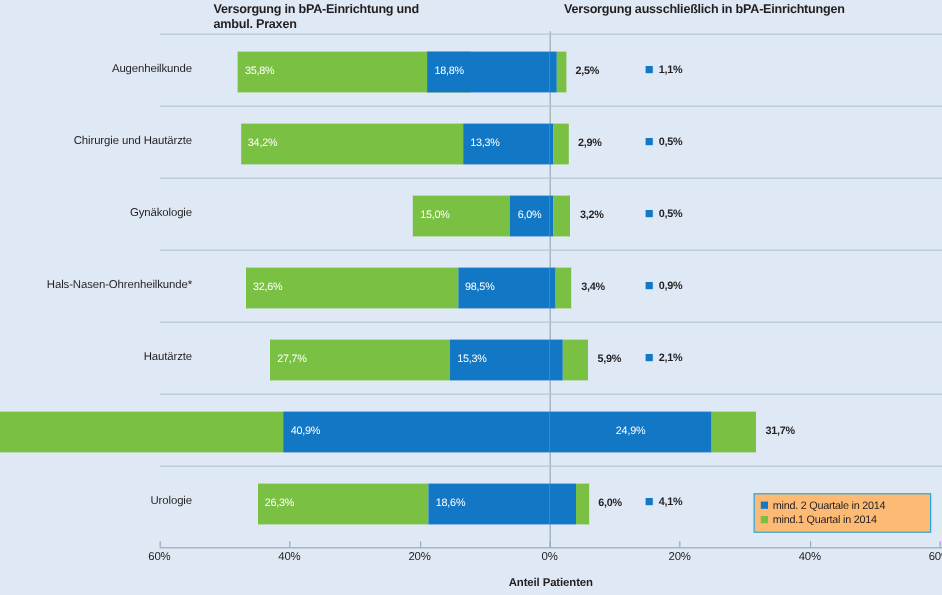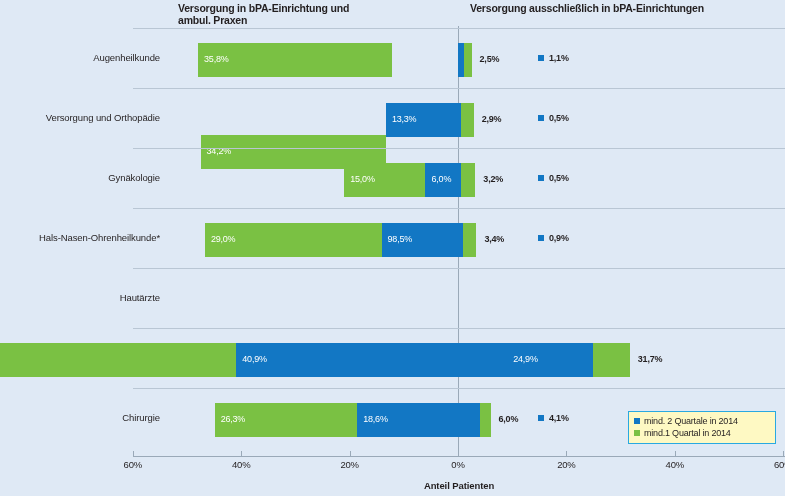--- a/index.html
+++ b/index.html
@@ -136,21 +136,21 @@
   .axis-title-wrap{
     position:absolute;left:133px;width:652px;top:0;
   }
 
   
   .legend{
     position:absolute;
     left:628px;top:411px;
     width:148px;
     border:1.5px solid #29a9e1;
-    background:#fef9c3;
+    background:#fdba74;
     padding:3px 5px 4px 5px;
     box-sizing:border-box;
   }
   .legend-item{
     display:flex;
     align-items:center;
     gap:4px;
     font-size:9px;
     color:#231f20;
     line-height:12px;
@@ -172,33 +172,36 @@
 
   <div class="plot" id="plot-area">
     <div class="zeroline"></div>
     <div id="rows-host">
         <div class="row" style="top: 4px;">
           <div class="cat-label">Augenheilkunde</div>
           <div class="bars">
             <div class="seg green" style="left: 162.068px; width: 194.036px; margin-left: 36px;">
               <span class="seg-label left-in">35,8%</span>
             </div>
+            <div class="seg blue" style="left: 356.104px; width: 101.896px;">
+              <span class="seg-label left-in">18,8%</span>
+            </div>
             <div class="seg blue" style="left: 458px; width: 5.962px;"></div>
             <div class="seg green" style="left: 463.962px; width: 7.588px;"></div>
             <div class="out-label" style="left: 479.55px;">2,5%</div>
             <div class="marker-group" style="left: 538px;">
               <span class="marker-swatch"></span>
               <span class="marker-text">1,1%</span>
             </div>
           </div>
         </div>
         <div class="row" style="top: 64px;">
-          <div class="cat-label">Versorgung und Orthopädie</div>
-          <div class="bars">
-            <div class="seg green" style="left: 200.55px; width: 185.364px; margin-top: 32px;">
+          <div class="cat-label">Chirurgie und Hautärzte</div>
+          <div class="bars">
+            <div class="seg green" style="left: 200.55px; width: 185.364px;">
               <span class="seg-label left-in">34,2%</span>
             </div>
             <div class="seg blue" style="left: 385.914px; width: 72.086px;">
               <span class="seg-label left-in">13,3%</span>
             </div>
             <div class="seg blue" style="left: 458px; width: 2.71px;"></div>
             <div class="seg green" style="left: 460.71px; width: 13.008px;"></div>
             <div class="out-label" style="left: 481.718px;">2,9%</div>
             <div class="marker-group" style="left: 538px;">
               <span class="marker-swatch"></span>
@@ -221,53 +224,68 @@
             <div class="marker-group" style="left: 538px;">
               <span class="marker-swatch"></span>
               <span class="marker-text">0,5%</span>
             </div>
           </div>
         </div>
         <div class="row" style="top: 184px;">
           <div class="cat-label">Hals-Nasen-Ohrenheilkunde*</div>
           <div class="bars">
             <div class="seg green" style="left: 204.886px; width: 176.692px;">
-              <span class="seg-label left-in">29,0%</span>
+              <span class="seg-label left-in">32,6%</span>
             </div>
             <div class="seg blue" style="left: 381.578px; width: 76.422px;">
               <span class="seg-label left-in">98,5%</span>
             </div>
             <div class="seg blue" style="left: 458px; width: 4.878px;"></div>
             <div class="seg green" style="left: 462.878px; width: 13.55px;"></div>
             <div class="out-label" style="left: 484.428px;">3,4%</div>
             <div class="marker-group" style="left: 538px;">
               <span class="marker-swatch"></span>
               <span class="marker-text">0,9%</span>
             </div>
           </div>
         </div>
         <div class="row" style="top: 244px;">
           <div class="cat-label">Hautärzte</div>
+          <div class="bars">
+            <div class="seg green" style="left: 224.94px; width: 150.134px;">
+              <span class="seg-label left-in">27,7%</span>
+            </div>
+            <div class="seg blue" style="left: 375.074px; width: 82.926px;">
+              <span class="seg-label left-in">15,3%</span>
+            </div>
+            <div class="seg blue" style="left: 458px; width: 11.382px;"></div>
+            <div class="seg green" style="left: 469.382px; width: 20.596px;"></div>
+            <div class="out-label" style="left: 497.978px;">5,9%</div>
+            <div class="marker-group" style="left: 538px;">
+              <span class="marker-swatch"></span>
+              <span class="marker-text">2,1%</span>
+            </div>
+          </div>
         </div>
         <div class="row" style="top: 304px;">
           <div class="cat-label">Nervenheilkunde**</div>
           <div class="bars">
             <div class="seg green" style="left: -54.19px; width: 290.512px;"></div>
             <div class="seg blue" style="left: 236.322px; width: 221.678px;">
               <span class="seg-label left-in">40,9%</span>
             </div>
             <div class="seg blue" style="left: 458px; width: 134.958px;">
               <span class="seg-label" style="left: 50%; transform: translateX(-50%);">24,9%</span>
             </div>
             <div class="seg green" style="left: 592.958px; width: 36.856px;"></div>
             <div class="out-label" style="left: 637.814px;">31,7%</div>
           </div>
         </div>
         <div class="row" style="top: 364px;">
-          <div class="cat-label">Chirurgie</div>
+          <div class="cat-label">Urologie</div>
           <div class="bars">
             <div class="seg green" style="left: 214.642px; width: 142.546px;">
               <span class="seg-label left-in">26,3%</span>
             </div>
             <div class="seg blue" style="left: 357.188px; width: 100.812px;">
               <span class="seg-label left-in">18,6%</span>
             </div>
             <div class="seg blue" style="left: 458px; width: 22.222px;"></div>
             <div class="seg green" style="left: 480.222px; width: 10.298px;"></div>
             <div class="out-label" style="left: 498.52px;">6,0%</div>

